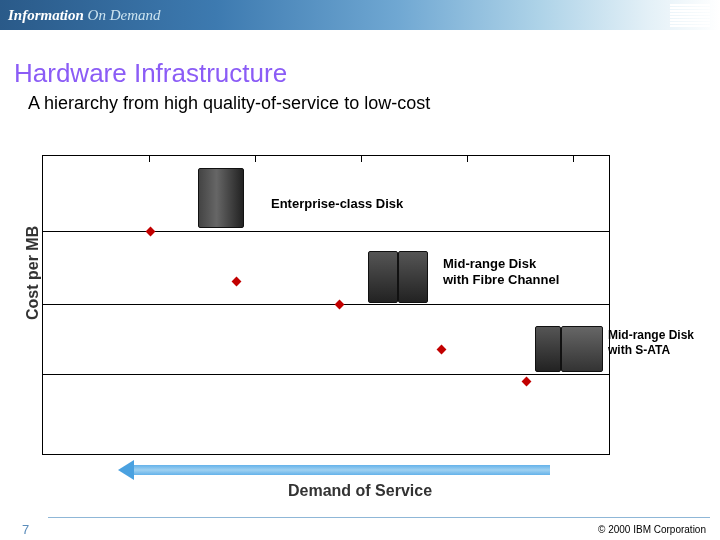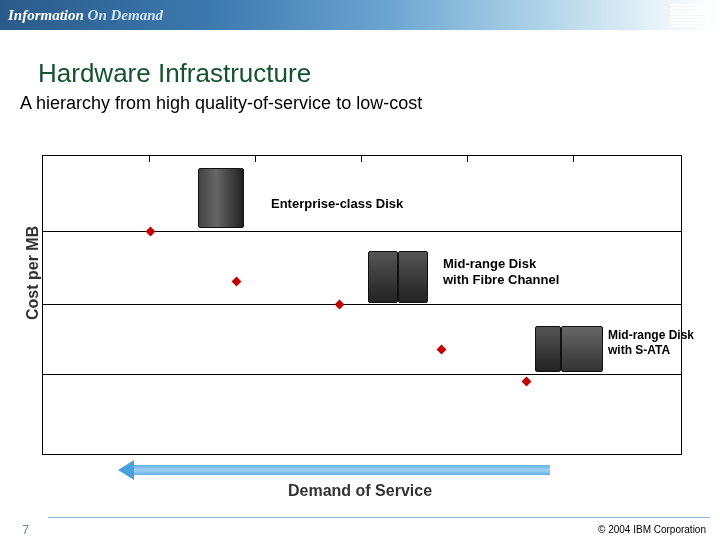--- a/index.html
+++ b/index.html
@@ -1,27 +1,27 @@
 <!DOCTYPE html>
 <html><head>
 <meta charset="utf-8">
 <style>
   * { margin: 0; padding: 0; box-sizing: border-box; }
   body { width: 720px; height: 540px; font-family: Arial, sans-serif; background: #fff; position: relative; overflow: hidden; }
 
   .header-bar { height: 30px; background: linear-gradient(to right, #2a5a89 0%, #3d7ab0 30%, #6fa7d2 55%, #aed3e8 75%, #e3f0f7 90%, #fff 100%); display: flex; align-items: center; padding-left: 8px; position: relative; }
   .header-brand { color: #fff; font-style: italic; font-weight: bold; font-size: 15px; font-family: Georgia, serif; }
-  .header-brand .light { color: #cce4f0; font-weight: bold; }
+  .header-brand .light { color: #cce4f0; font-weight: normal; }
   .ibm-logo { position: absolute; right: 10px; top: 4px; display: flex; flex-direction: column; gap: 1px; }
   .ibm-logo div { width: 40px; height: 2px; background: #fff; }
 
-  .title { color: #14532d; font-size: 26px; font-weight: normal; margin: 28px 0 4px 38px; }
-  .subtitle { color: #000; font-size: 18px; margin: 2px 0 10px 20px; }
+  .title { color: #8b5cf6; font-size: 26px; font-weight: normal; margin: 28px 0 4px 14px; }
+  .subtitle { color: #000; font-size: 18px; margin: 2px 0 10px 28px; }
 
-  .plot-area { position: absolute; left: 42px; top: 155px; width: 640px; height: 300px; border: 1px solid #000; background: #fff; }
+  .plot-area { position: absolute; left: 42px; top: 155px; width: 568px; height: 300px; border: 1px solid #000; background: #fff; }
   .plot-area::before { content:""; position:absolute; left:0; right:0; top:0; height:0; }
 
   .tick { position: absolute; top: 0; width: 1px; height: 6px; background: #000; }
 
   .row-line { position: absolute; left: 0; right: 0; height: 1px; background: #000; }
 
   .dot { position: absolute; width: 7px; height: 7px; background: #c20000; transform: rotate(45deg); }
 
   .server { position: absolute; background: linear-gradient(to bottom,#555,#222); border: 1px solid #111; border-radius: 2px; }
   .server.big { width: 46px; height: 60px; background: linear-gradient(to right,#444 0%, #666 40%, #444 70%, #222 100%); }
@@ -108,14 +108,14 @@
 
 <div class="xarrow">
   <div class="head"></div>
     <div class="shaft"></div>
 </div>
 <div class="xaxis-label">Demand of Service</div>
 
 <div class="footer-line"></div>
 <div class="footer">
   <span class="pg">7</span>
-  <span class="right">© 2004 IBM Corporation</span>
+  <span class="right">© 2000 IBM Corporation</span>
 </div>
 
 </body></html>

